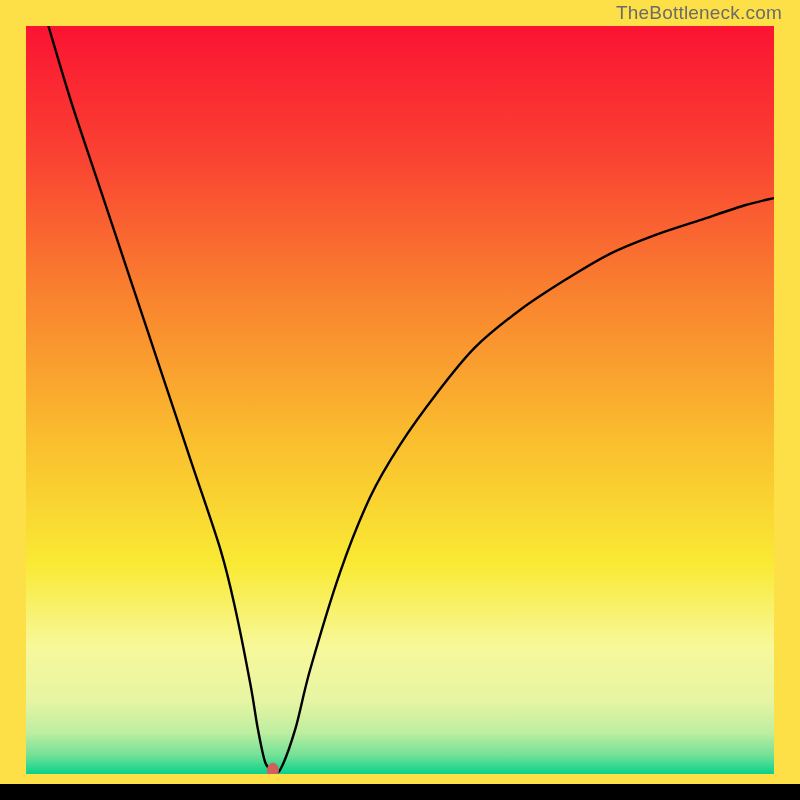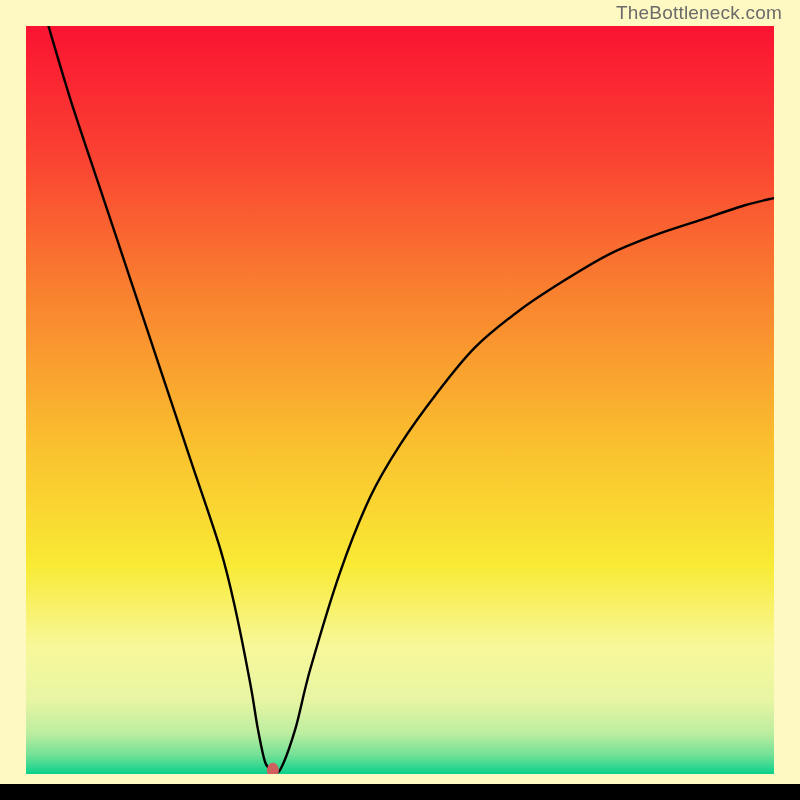--- a/index.html
+++ b/index.html
@@ -10,21 +10,21 @@
     background: #000;
     overflow: hidden;
     font-family: Arial, Helvetica, sans-serif;
   }
   .frame {
     position: absolute;
     top: 0;
     left: 0;
     width: 800px;
     height: 784px;
-    background: #fef9c3;
+    background: #fde047;
   }
   .plot {
     position: absolute;
     top: 26px;
     left: 26px;
     width: 748px;
     height: 748px;
     
   }
   .watermark {

